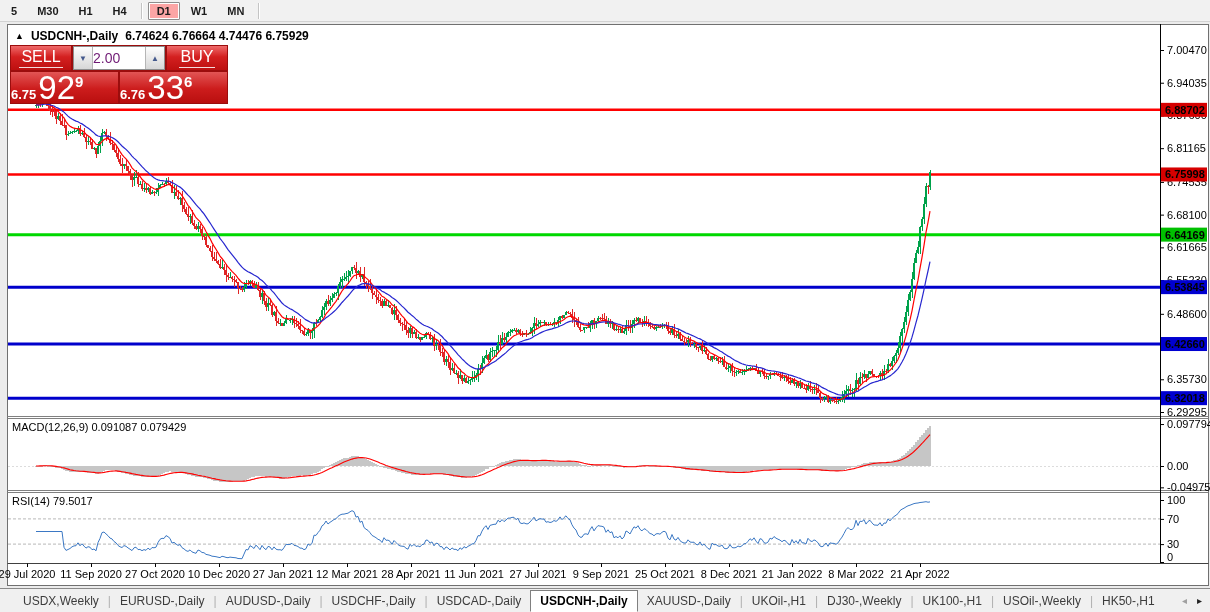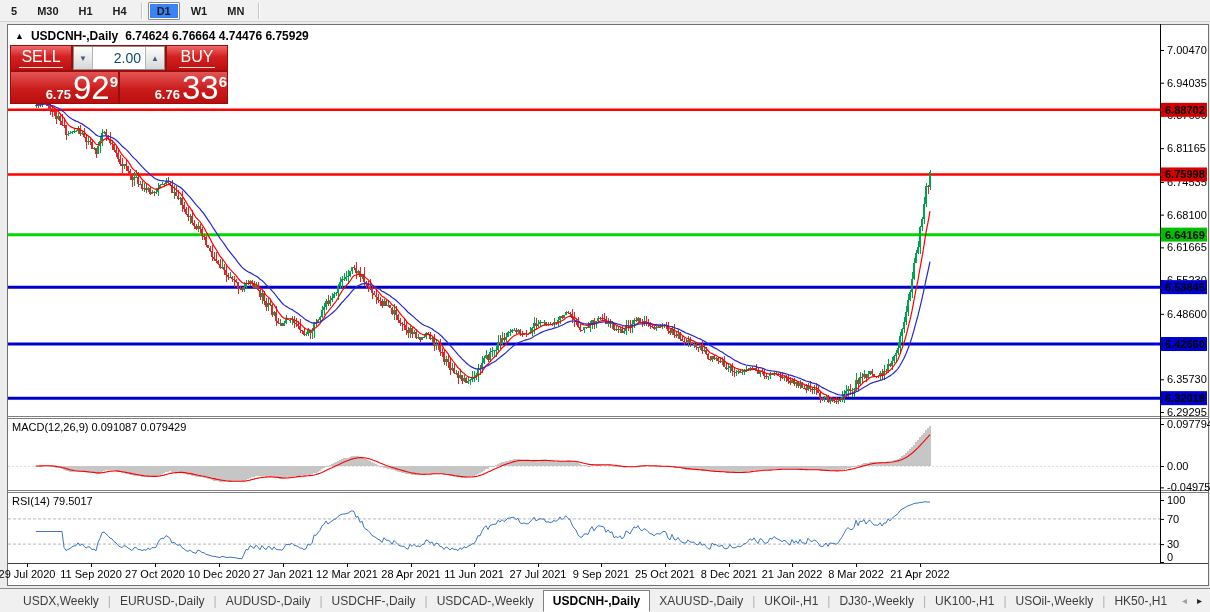--- a/index.html
+++ b/index.html
@@ -3,46 +3,46 @@
 <meta charset="utf-8">
 <style>
   html,body{margin:0;padding:0;}
   body{width:1210px;height:612px;overflow:hidden;background:#ececec;
        font-family:"Liberation Sans",sans-serif;position:relative;}
   
   #toolbar{position:absolute;left:0;top:0;width:1210px;height:22px;background:#f1f1f1;
            border-bottom:1px solid #d2d2d2;display:flex;align-items:center;padding-left:1px;box-sizing:border-box;}
   .tf-btn{font-size:11px;font-weight:bold;color:#1c1c1c;padding:2px 8px;margin:0 1px;
           border:1px solid transparent;border-radius:1px;cursor:default;}
-  .tf-btn.active{background:#3b82f6;border:1px solid #8e8e8e;box-shadow:inset 0 0 0 1px #fff;}
+  .tf-btn.active{background:#fca5a5;border:1px solid #8e8e8e;box-shadow:inset 0 0 0 1px #fff;}
   .tf-sep{width:1px;height:16px;background:#c4c4c4;border-right:1px solid #fff;margin:0 4px;}
   
   #chart-svg{position:absolute;left:0;top:0;z-index:1;}
   #chart-svg text{font-family:"Liberation Sans",sans-serif;font-size:11px;fill:#000;}
   
   #title-row{position:absolute;left:15px;top:29px;z-index:3;display:flex;align-items:center;
              font-size:12px;font-weight:bold;color:#000;gap:7px;}
   #collapse{font-size:9px;}
   
   #trade-panel{position:absolute;left:10px;top:45px;width:218px;height:59px;background:#9b0d0d;
                z-index:3;padding:1px;box-sizing:border-box;}
   .tp-row1{display:flex;height:24px;}
   .tp-btn{width:60px;background:linear-gradient(180deg,#ef6a6a 0%,#d42020 45%,#bd1010 100%);
           border:none;color:#fff;font-family:"Liberation Sans",sans-serif;font-size:16px;
           display:flex;align-items:center;justify-content:center;cursor:pointer;padding:0;}
   .tp-btn span{border-bottom:1px solid #f4dada;padding:0 2px 1px 2px;}
   .vol-ctrl{flex:1;display:flex;margin:0 2px;border:1px solid #8e8e8e;background:#fff;}
   .spin{width:19px;background:linear-gradient(#fdfdfd,#d7d7d7);border:none;border-right:1px solid #b5b5b5;
         font-size:8px;color:#44598c;cursor:pointer;padding:0;}
   .spin.up{border-right:none;border-left:1px solid #b5b5b5;}
-  .vol-input{flex:1;border:none;outline:none;text-align:right;font-size:14px;padding:0 4px 0 0;
-             font-family:"Liberation Sans",sans-serif;color:#0c4a6e;width:40px;}
+  .vol-input{flex:1;border:none;outline:none;text-align:left;font-size:14px;padding:0 4px 0 0;
+             font-family:"Liberation Sans",sans-serif;color:#701a75;width:40px;}
   .tp-row2{display:flex;height:31px;margin-top:2px;gap:2px;}
   .quote{flex:1;background:linear-gradient(180deg,#e25555 0%,#cc1c1c 55%,#b90f0f 100%);
-         color:#fff;display:flex;align-items:flex-end;justify-content:flex-end;cursor:pointer;
+         color:#fff;display:flex;align-items:flex-end;justify-content:flex-start;cursor:pointer;
          padding-bottom:1px;}
   .q-handle{font-size:13px;font-weight:bold;margin-right:2px;line-height:15px;}
   .q-big{font-size:33px;line-height:28px;font-weight:normal;}
   .q-pip{font-size:15px;font-weight:bold;align-self:flex-start;margin-top:1px;}
   
   #tab-bar{position:absolute;left:0;bottom:0;width:1210px;height:24px;background:#f0f0f0;
            border-top:1px solid #8a8a8a;display:flex;align-items:stretch;z-index:3;
            padding-left:14px;box-sizing:border-box;}
   .tab{font-size:12px;color:#3c3c3c;display:flex;align-items:center;padding:0 9px;cursor:pointer;white-space:nowrap;}
   .tab.active{background:#fff;border:1px solid #808080;border-bottom:1px solid #fff;
@@ -1572,21 +1572,21 @@
 <div id="tab-bar">
   <div id="tabs-holder" style="display:flex;align-items:stretch;">
       <div class="tab">USDX,Weekly</div>
       <div class="tab-sep">|</div>
       <div class="tab">EURUSD-,Daily</div>
       <div class="tab-sep">|</div>
       <div class="tab">AUDUSD-,Daily</div>
       <div class="tab-sep">|</div>
       <div class="tab">USDCHF-,Daily</div>
       <div class="tab-sep">|</div>
-      <div class="tab">USDCAD-,Weekly</div>
+      <div class="tab">USDCAD-,Daily</div>
       <div class="tab active">USDCNH-,Daily</div>
       <div class="tab">XAUUSD-,Daily</div>
       <div class="tab-sep">|</div>
       <div class="tab">UKOil-,H1</div>
       <div class="tab-sep">|</div>
       <div class="tab">DJ30-,Weekly</div>
       <div class="tab-sep">|</div>
       <div class="tab">UK100-,H1</div>
       <div class="tab-sep">|</div>
       <div class="tab">USOil-,Weekly</div>

